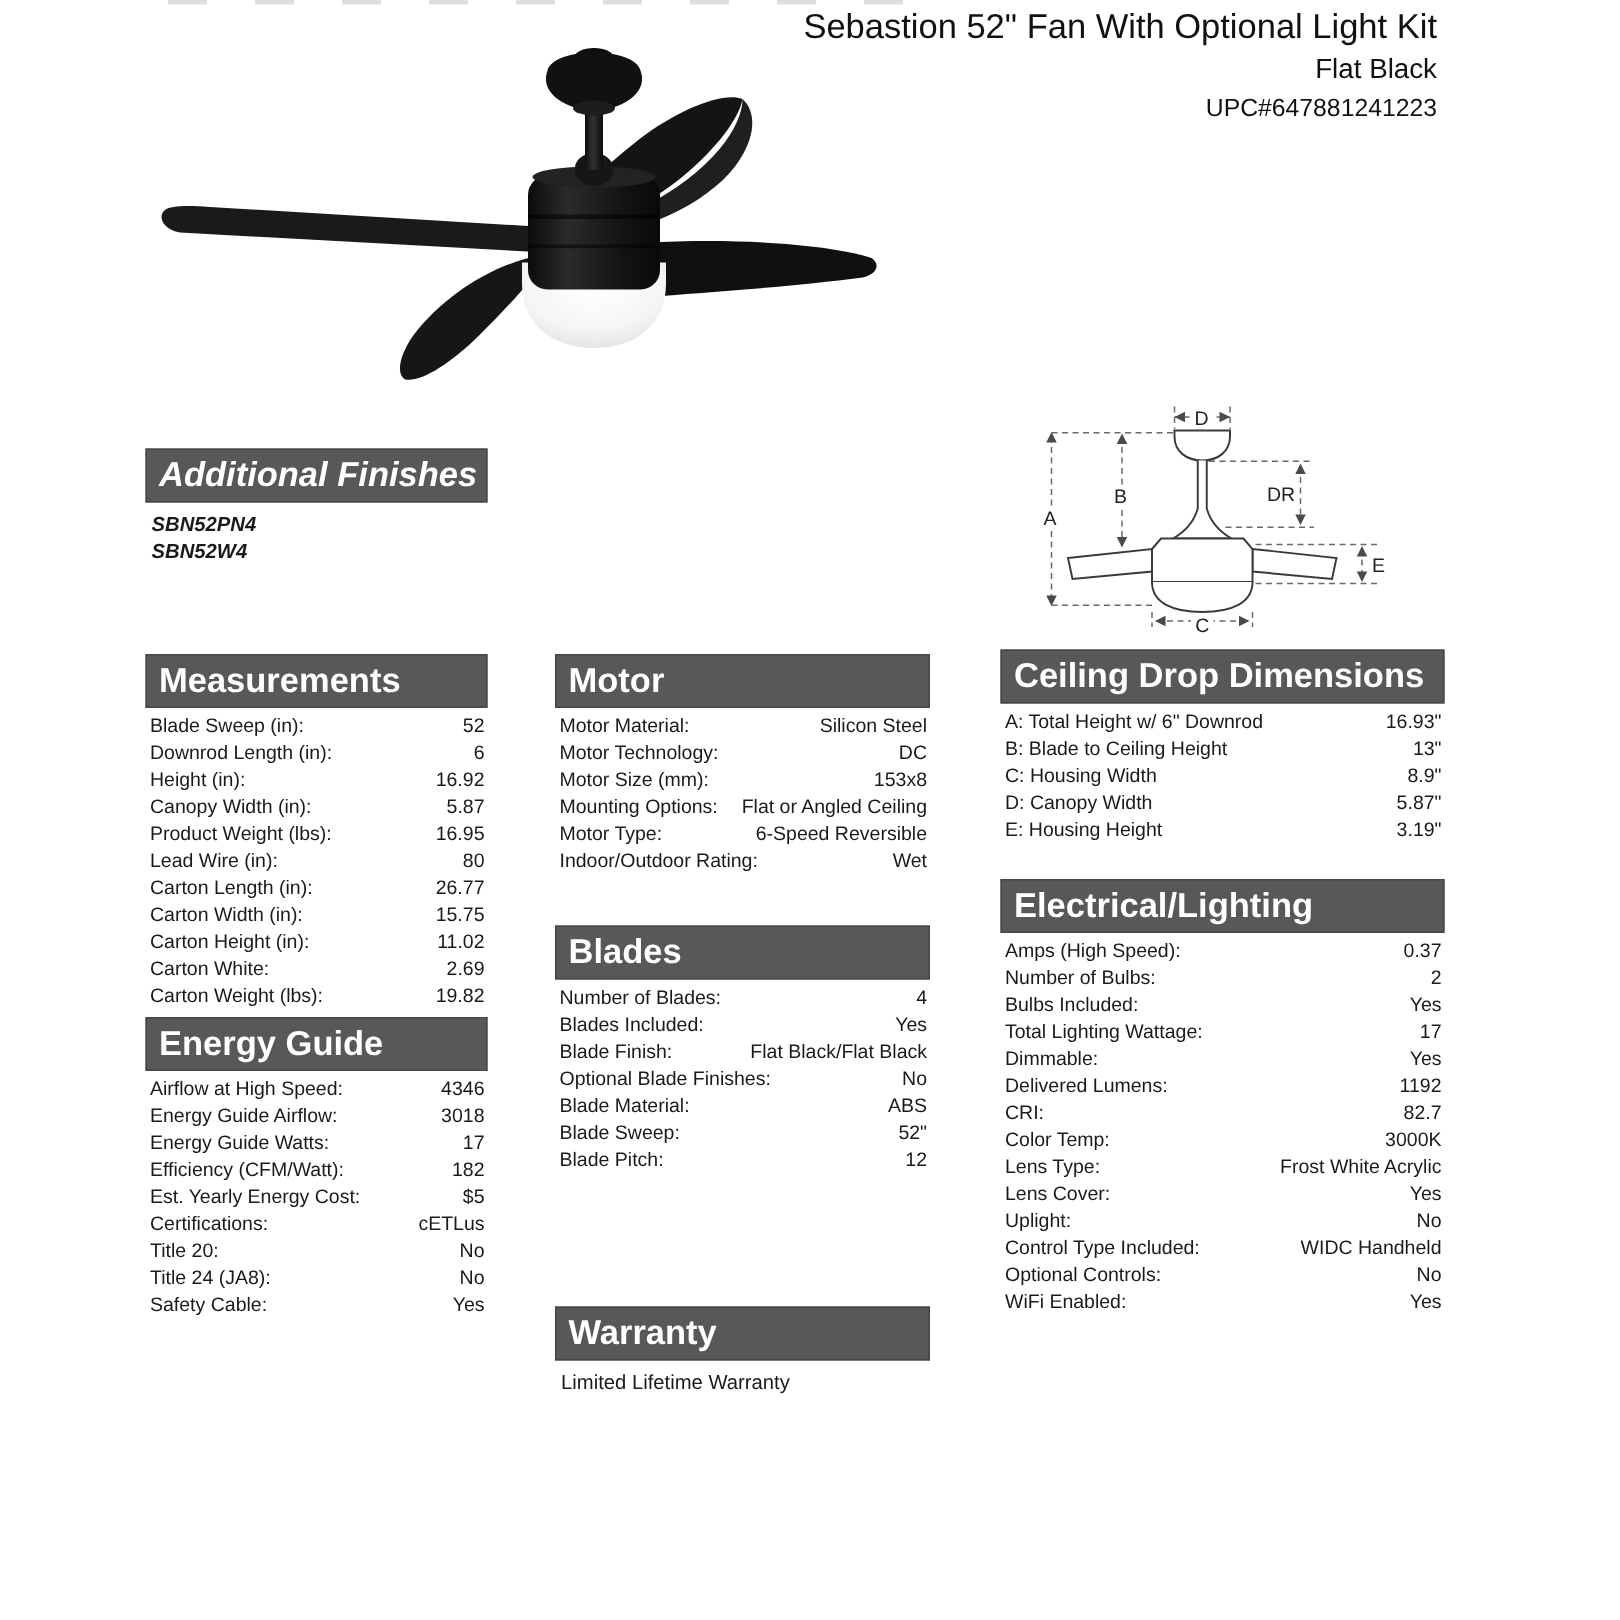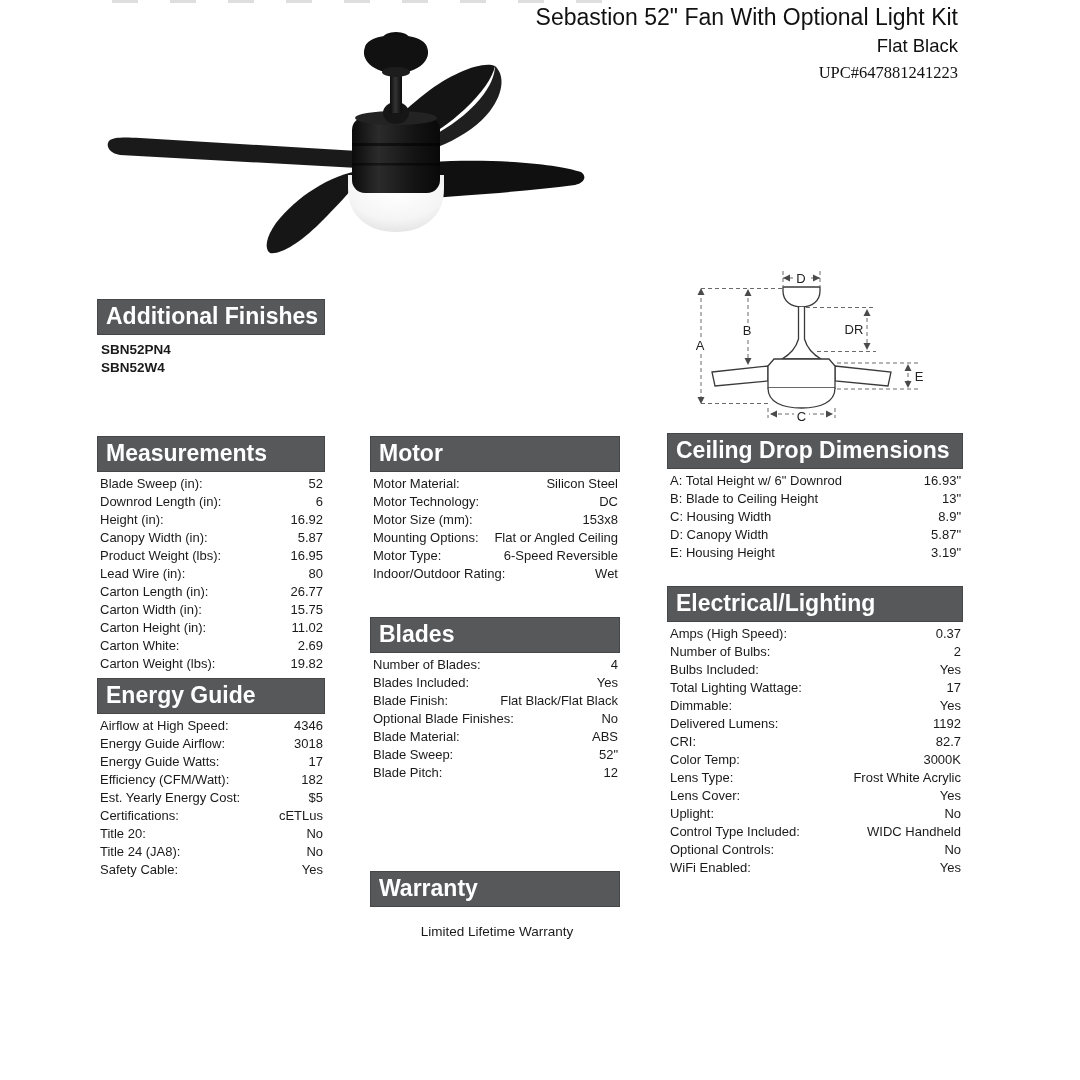--- a/index.html
+++ b/index.html
@@ -11,41 +11,41 @@
   
   .cutoff-strip{
     left:112px;top:0;width:520px;height:3px;
     background:repeating-linear-gradient(90deg,#d6d6d6 0 26px,transparent 26px 58px);
     opacity:.8;
   }
   
   .title-block{top:2px;right:122px;text-align:right;line-height:1;}
   .title-main{font-size:23px;color:#111;line-height:30px;}
   .title-finish{font-size:18.5px;color:#111;line-height:27px;}
-  .title-upc{font-size:16.5px;color:#111;line-height:27px;font-family:Liberation Serif, serif;}
+  .title-upc{font-size:16.5px;color:#111;line-height:27px;}
   
   .section{position:absolute;}
   .col1{left:97px;width:228px;}
   .col2{left:370px;width:250px;}
   .col3{left:667px;width:296px;}
   .sec-header{
     height:36px;box-sizing:border-box;background:#57585a;border:1px solid #454648;
     color:#ffffff;font-weight:bold;font-size:23px;line-height:33px;padding-left:8px;
     white-space:nowrap;overflow:hidden;
   }
   .rows{margin-top:3px;}
   .row{
     display:flex;justify-content:space-between;align-items:flex-start;
     font-size:13px;line-height:18px;height:18px;padding:0 2px 0 3px;white-space:nowrap;
   }
   .row .lbl{text-align:left;}
   .row .val{text-align:right;}
   .finish-items{margin-top:6px;padding-left:4px;}
   .finish-item{font-weight:bold;font-size:13.5px;line-height:18px;}
-  .warranty-text{margin-top:16px;padding-left:4px;font-size:13.5px;line-height:18px;text-align:center;}
+  .warranty-text{margin-top:6px;padding-left:4px;font-size:13.5px;line-height:18px;}
   svg text{font-family:"Liberation Sans", sans-serif;}
 </style>
 </head>
 <body>
 
 <div class="abs cutoff-strip"></div>
 
 <div class="abs title-block">
   <div class="title-main">Sebastion 52" Fan With Optional Light Kit</div>
   <div class="title-finish">Flat Black</div>
@@ -154,21 +154,21 @@
     <text x="57" y="80" font-size="13" fill="#222" text-anchor="middle">B</text>
     <rect x="153" y="68" width="22" height="14" fill="#ffffff"></rect>
     <text x="164" y="79" font-size="13" fill="#222" text-anchor="middle">DR</text>
     <rect x="222" y="115" width="14" height="14" fill="#ffffff"></rect>
     <text x="229" y="126" font-size="13" fill="#222" text-anchor="middle">E</text>
     <rect x="104" y="155" width="15" height="13" fill="#ffffff"></rect>
     <text x="111.5" y="166" font-size="13" fill="#222" text-anchor="middle">C</text>
   </g>
 </svg>
 
-<div class="section col1" style="top:299px;">
+<div class="section col1" style="top:299px;font-style:italic;">
   <div class="sec-header">Additional Finishes</div>
   <div class="finish-items">
 
       <div class="finish-item">SBN52PN4</div>
 
       <div class="finish-item">SBN52W4</div>
     </div>
 </div>
 
 <div class="section col1" style="top:436px;">

